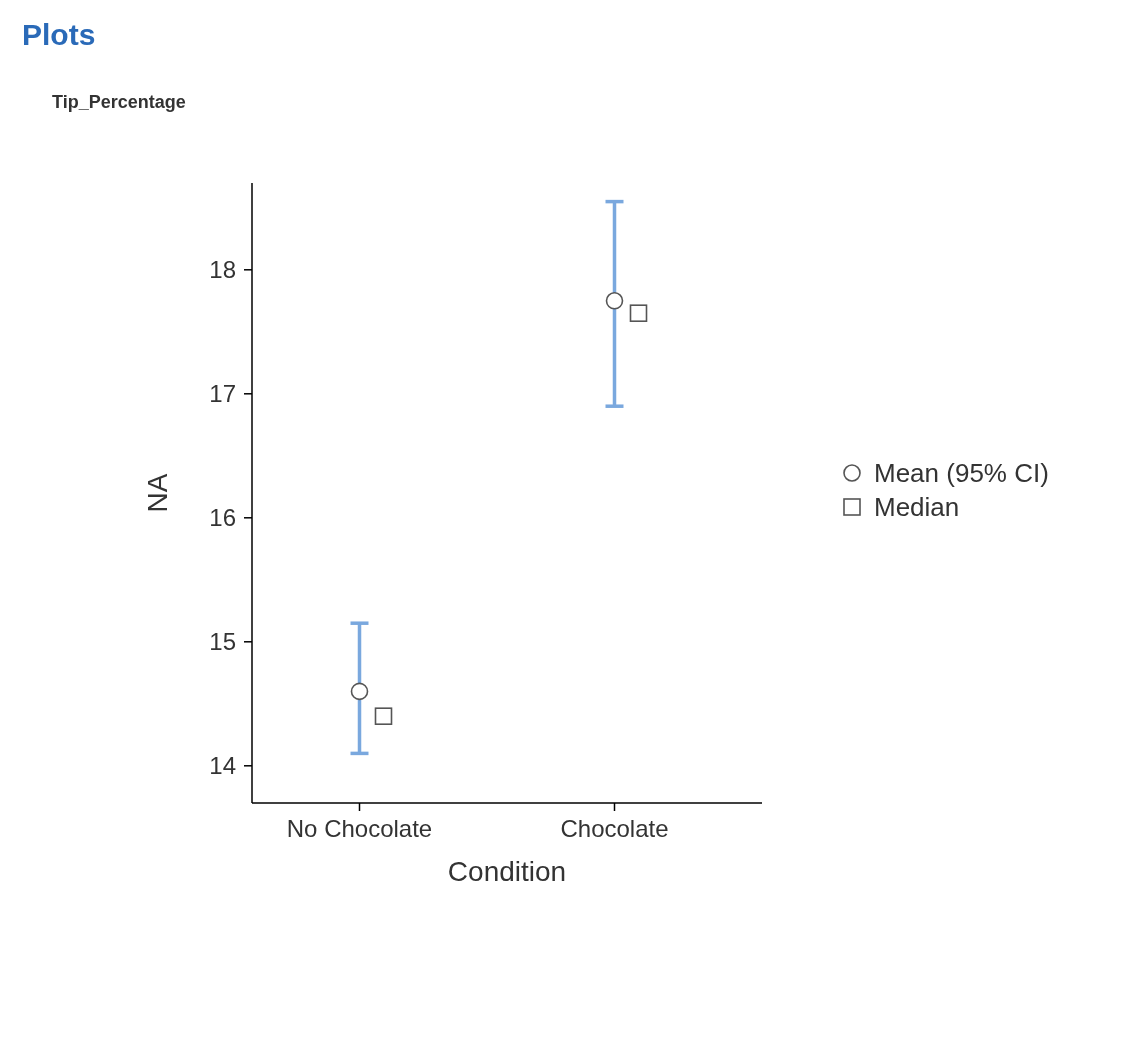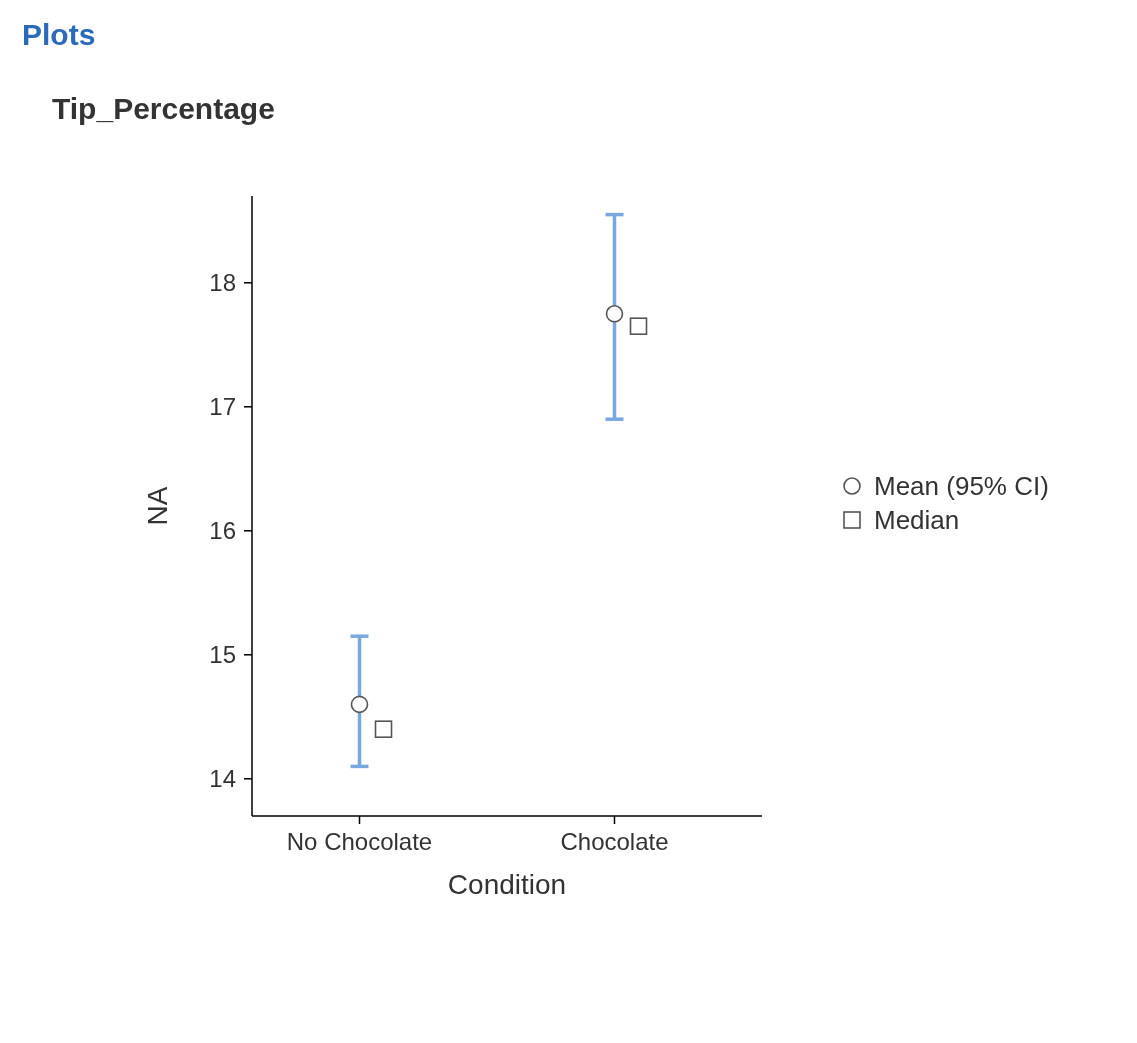--- a/index.html
+++ b/index.html
@@ -17,21 +17,21 @@
     padding: 18px 22px;
   }
   .section-title {
     color: #2a6ab8;
     font-weight: 700;
     font-size: 30px;
     margin-bottom: 40px;
   }
   .chart-title {
     font-weight: 700;
-    font-size: 30px;
+    font-size: 18px;
     color: #333333;
     margin: 30px 0 20px 30px;
   }
   .chart-holder {
     position: relative;
     width: 1080px;
     height: 800px;
   }
   svg { display: block; }
   .axis-line { stroke: #000; stroke-width: 1.5; }

